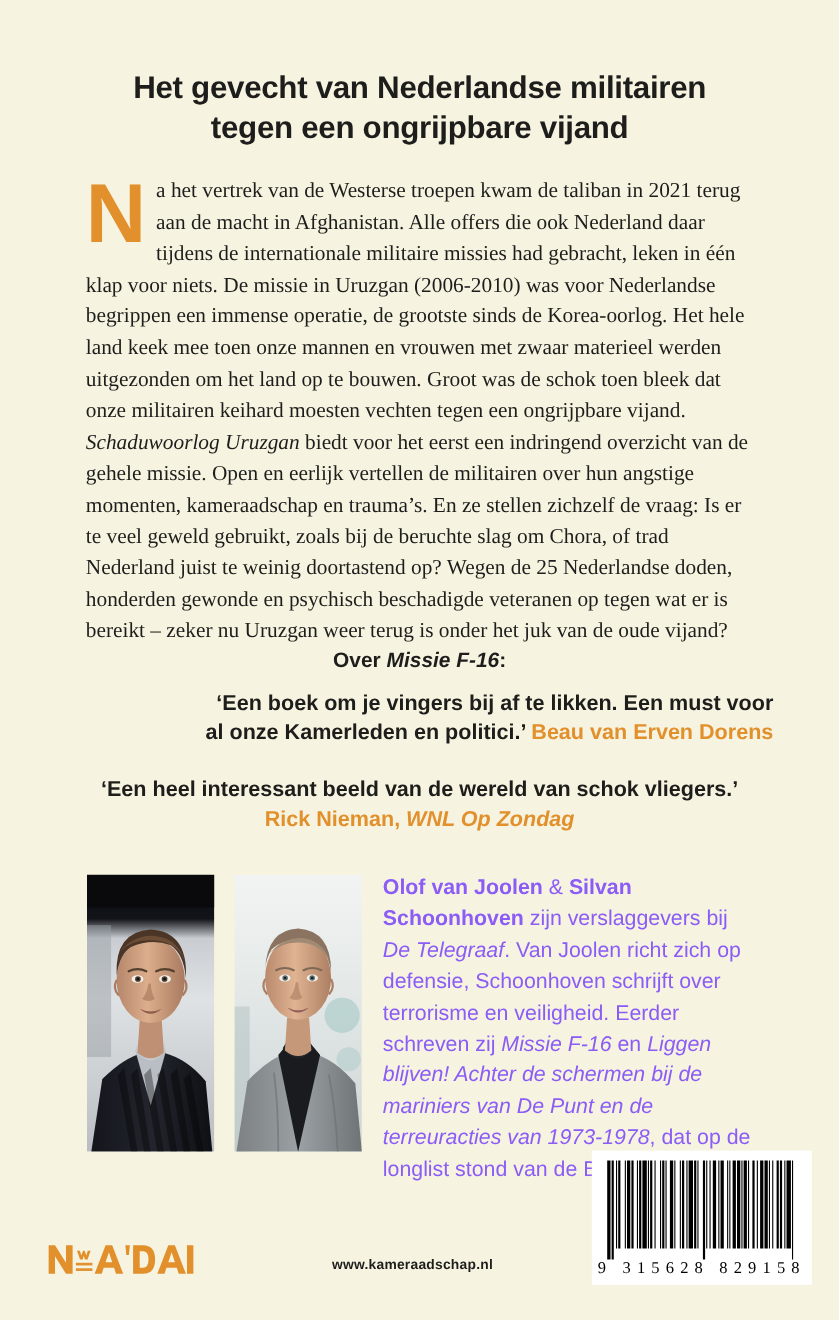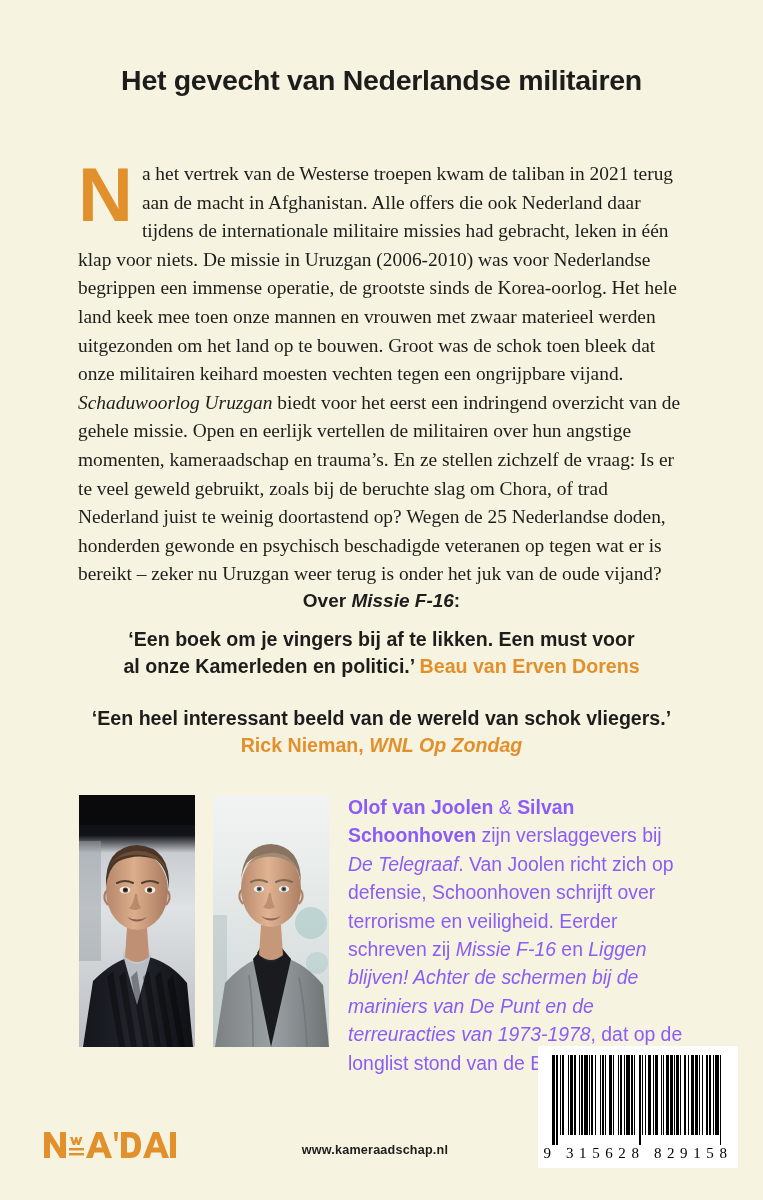--- a/index.html
+++ b/index.html
@@ -70,20 +70,21 @@
   .praise-head {
     top: 589px;
     font-size: 19px;
     line-height: 24px;
   }
   .praise-head i { font-style: italic; }
   .quote-1 {
     top: 626px;
     font-size: 19.6px;
     line-height: 27px;
+    text-align: right;
   }
   .quote-2 {
     top: 705px;
     font-size: 19.6px;
     line-height: 27px;
   }
   .attrib { color: #e2902c; }
   .attrib i { font-style: italic; }
 
   
@@ -166,20 +167,21 @@
     color: #000;
   }
 </style>
 </head>
 <body>
 
 <div class="page">
 
   <div class="headline">
     <span class="hl-line">Het gevecht van Nederlandse militairen</span>
+    <span class="hl-line">tegen een ongrijpbare vijand</span>
   </div>
 
   <div class="blurb">
     <span class="dropcap">N</span>
     <p><span>a het vertrek van de Westerse troepen kwam de taliban in 2021 terug aan de macht in Afghanistan. Alle offers die ook Nederland daar tijdens de internationale militaire missies had gebracht, leken in één klap voor niets. De missie in Uruzgan (2006-2010) was voor Nederlandse begrippen een immense operatie, de grootste sinds de Korea-oorlog. Het hele land keek mee toen onze mannen en vrouwen met zwaar materieel werden uitgezonden om het land op te bouwen. Groot was de schok toen bleek dat onze militairen keihard moesten vechten tegen een ongrijpbare vijand.</span></p>
     <p><i>Schaduwoorlog Uruzgan</i><span> biedt voor het eerst een indringend overzicht van de gehele missie. Open en eerlijk vertellen de militairen over hun angstige momenten, kameraadschap en trauma’s. En ze stellen zichzelf de vraag: Is er te veel geweld gebruikt, zoals bij de beruchte slag om Chora, of trad Nederland juist te weinig doortastend op? Wegen de 25 Nederlandse doden, honderden gewonde en psychisch beschadigde veteranen op tegen wat er is bereikt – zeker nu Uruzgan weer terug is onder het juk van de oude vijand?</span></p>
   </div>
 
   <div class="praise praise-head">
     <span>Over </span><i>Missie F-16</i><span>:</span>

